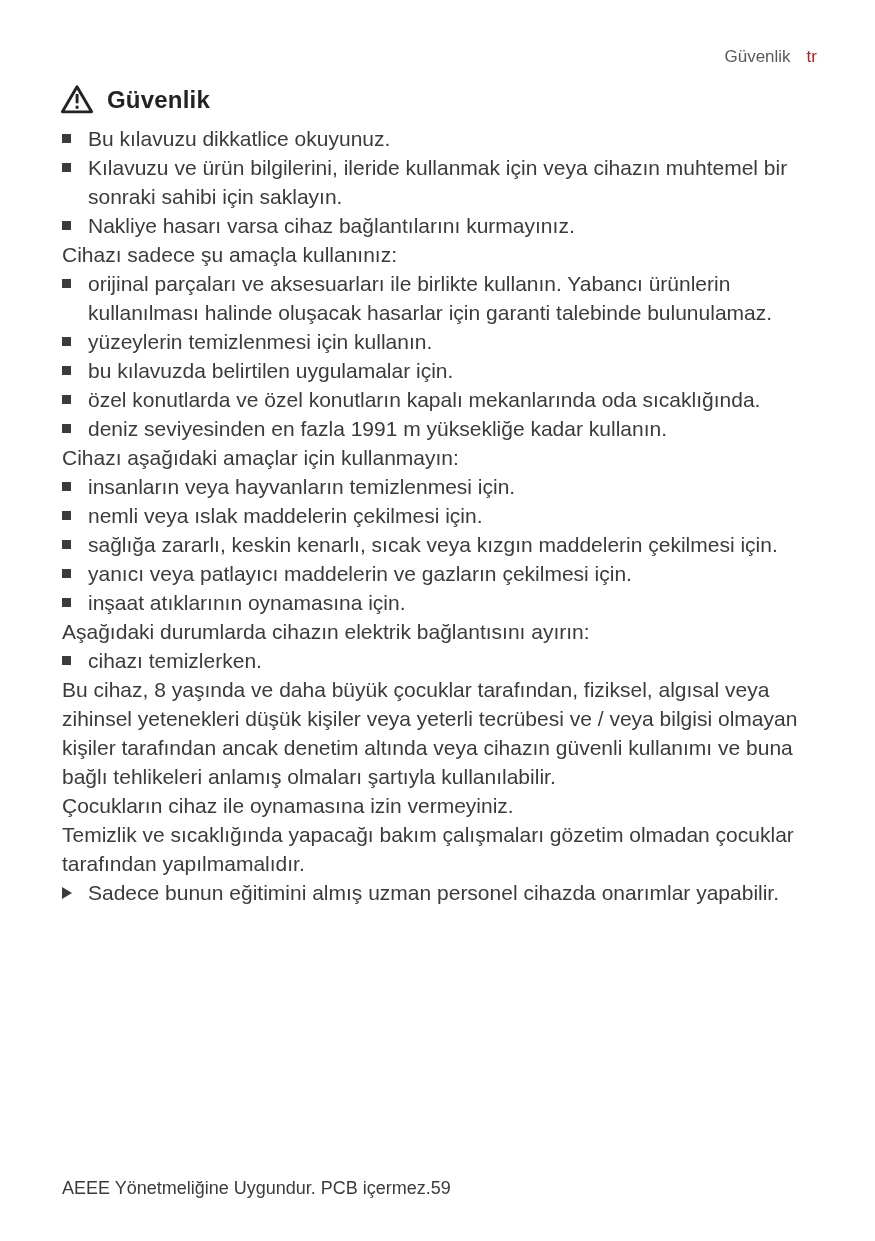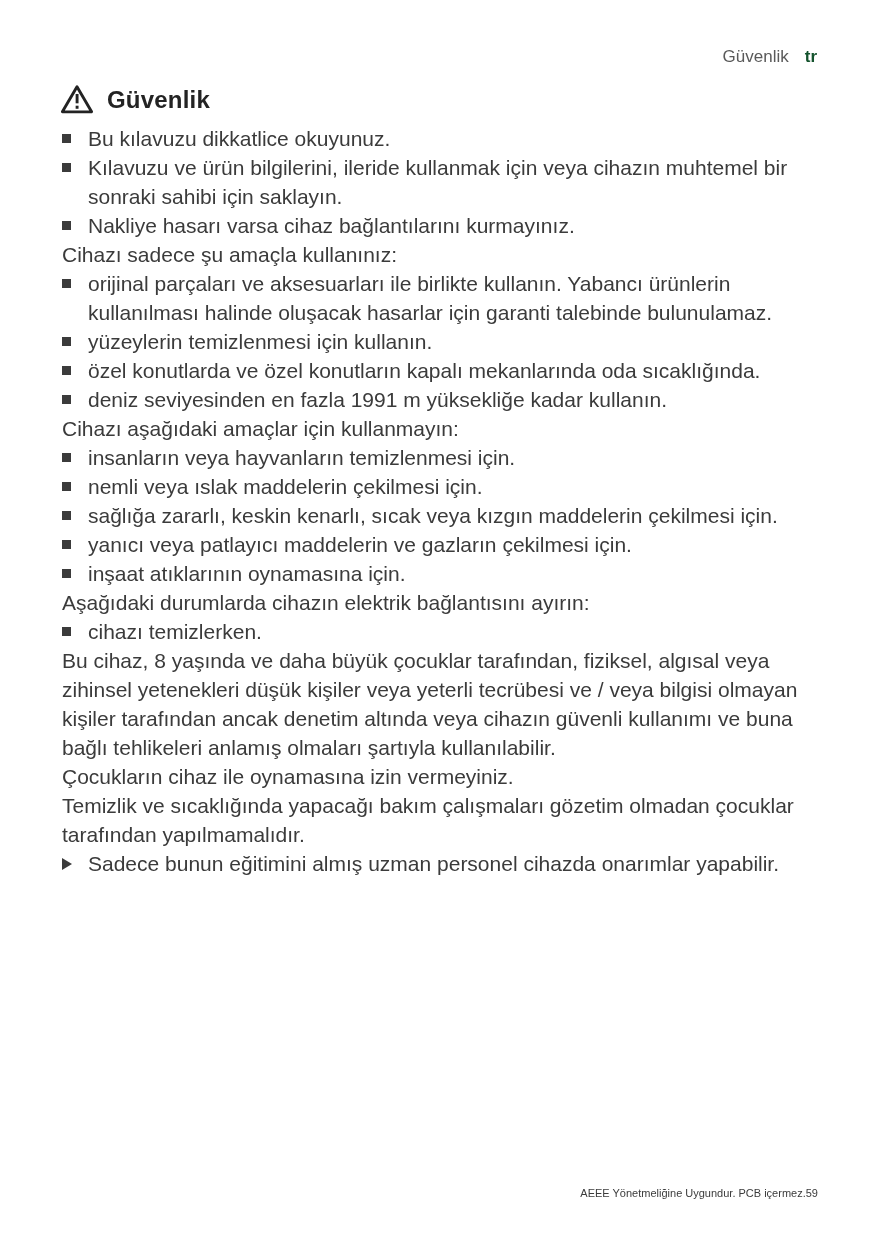--- a/index.html
+++ b/index.html
@@ -14,22 +14,22 @@
     overflow: hidden;
   }
   .running-header {
     position: absolute;
     top: 47px;
     right: 58px;
     font-size: 17px;
     color: #5a5a5a;
   }
   .running-header .lang {
-    font-weight: bold;
-    color: #14532d;
+    font-weight: normal;
+    color: #b91c1c;
     margin-left: 16px;
   }
   .title-row {
     position: absolute;
     top: 84px;
     left: 60px;
     display: flex;
     align-items: center;
     gap: 13px;
   }
@@ -70,22 +70,22 @@
     border-top: 6px solid transparent;
     border-bottom: 6px solid transparent;
     margin-top: 9px;
   }
   .page-footer {
     position: absolute;
     left: 62px;
     right: 57px;
     bottom: 42px;
     display: flex;
-    justify-content: flex-end;
-    font-size: 11px;
+    justify-content: flex-start;
+    font-size: 18px;
     color: #3b3b3b;
   }
 </style>
 </head>
 <body>
 
 <div class="running-header">
   <span>Güvenlik</span><span class="lang">tr</span>
 </div>
 
@@ -129,20 +129,26 @@
     <div class="row bullet">
       <span class="marker">
         <span class="sq"></span>
       </span>
       <span class="txt">yüzeylerin temizlenmesi için kullanın.</span>
     </div>
     <div class="row bullet">
       <span class="marker">
         <span class="sq"></span>
       </span>
+      <span class="txt">bu kılavuzda belirtilen uygulamalar için.</span>
+    </div>
+    <div class="row bullet">
+      <span class="marker">
+        <span class="sq"></span>
+      </span>
       <span class="txt">özel konutlarda ve özel konutların kapalı mekanlarında oda sıcaklığında.</span>
     </div>
     <div class="row bullet">
       <span class="marker">
         <span class="sq"></span>
       </span>
       <span class="txt">deniz seviyesinden en fazla 1991 m yüksekliğe kadar kullanın.</span>
     </div>
     <div class="row plain">
       <span class="txt">Cihazı aşağıdaki amaçlar için kullanmayın:</span>

